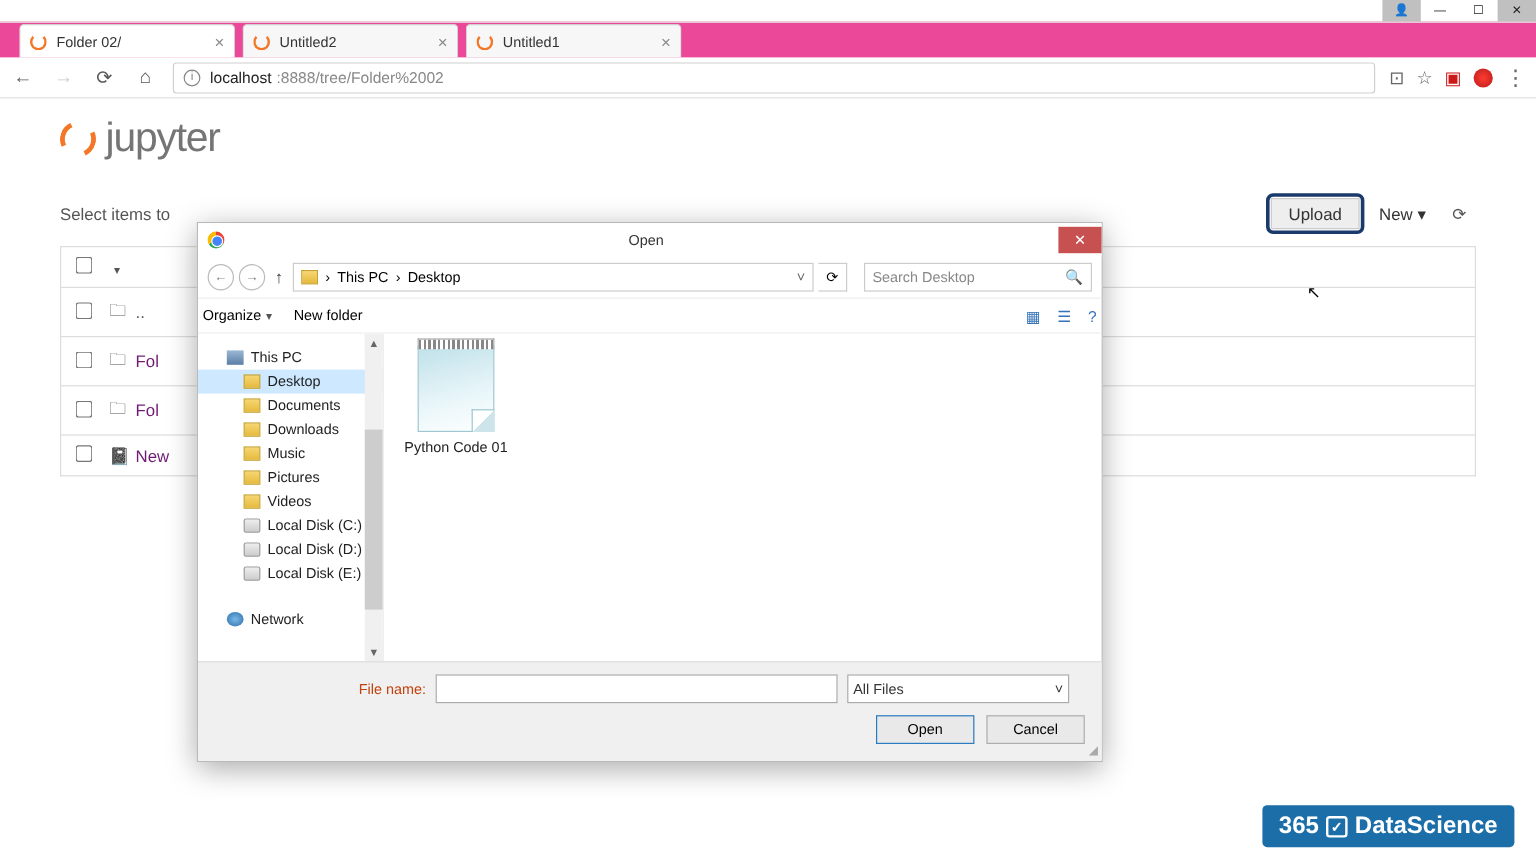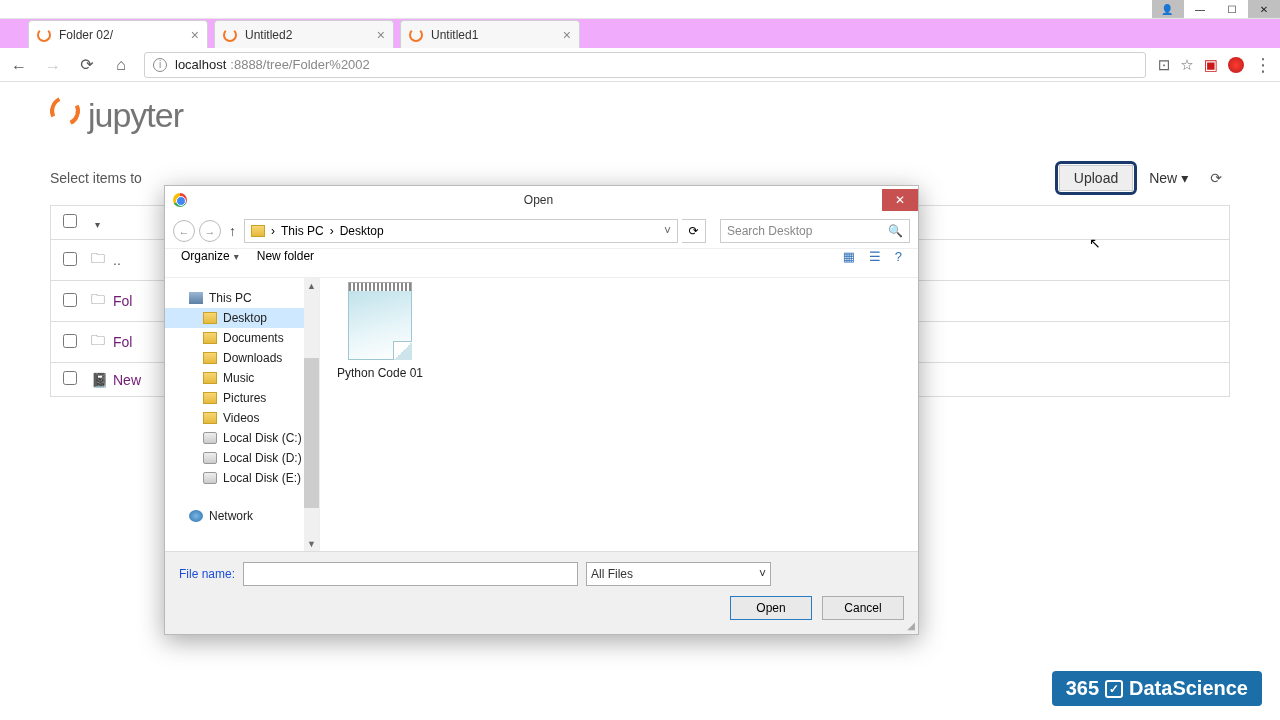--- a/index.html
+++ b/index.html
@@ -5,21 +5,21 @@
   * { box-sizing: border-box; margin: 0; padding: 0; font-family: "Segoe UI", Arial, sans-serif; }
   html, body { width: 1280px; height: 720px; overflow: hidden; background: #fff; }
 
   
   .os-titlebar { height: 18px; background: #fff; display:flex; justify-content:flex-end; align-items:stretch; }
   .os-titlebar .btn { width:32px; display:flex; align-items:center; justify-content:center; font-size:10px; color:#222; }
   .os-titlebar .user { background:#c0c0c0; color:#fff; }
   .os-titlebar .close { background:#c0c0c0; }
 
   
-  .tabstrip { height: 30px; background:#f0abfc; border-top:1px solid #e5e5e5; display:flex; align-items:flex-end; padding-left:28px; }
+  .tabstrip { height: 30px; background:#ec4899; border-top:1px solid #e5e5e5; display:flex; align-items:flex-end; padding-left:16px; }
   .btab { width:180px; height:28px; background:#fff; border:1px solid #d0d0d0; border-bottom:none; border-top-left-radius:4px; border-top-right-radius:4px; display:flex; align-items:center; padding:0 8px; margin-right:6px; position:relative; font-size:12px; color:#333; }
   .btab.inactive { background:#f7f7f7; }
   .btab .favicon { width:14px; height:14px; border:2px solid #f37726; border-radius:50%; border-top-color:transparent; margin-right:8px; flex-shrink:0; }
   .btab .bx { margin-left:auto; font-size:14px; color:#888; }
   .btab .label { white-space:nowrap; overflow:hidden; text-overflow:ellipsis; }
 
   
   .addrbar { height:34px; background:#fff; border-bottom:1px solid #e0e0e0; display:flex; align-items:center; padding:0 8px; gap:12px; }
   .addrbar .navicon { width:22px; text-align:center; font-size:16px; color:#5a5a5a; }
   .addrbar .navicon.disabled { color:#ccc; }
@@ -28,21 +28,21 @@
   .urlbox .host { color:#222; }
   .urlbox .path { color:#888; }
   .r-icons { display:flex; gap:10px; align-items:center; }
   .r-icons span { font-size:15px; color:#666; }
   .r-icons .block { color:#cc1818; }
   .r-icons .opera { width:16px; height:16px; border-radius:50%; background:radial-gradient(#ff3b30,#b71c1c); }
   .r-icons .menu { font-size:18px; }
 
   
   .page { padding: 8px 0 0 0; }
-  .jheader { display:flex; align-items:flex-start; padding: 6px 0 16px 50px; }
+  .jheader { display:flex; align-items:center; padding: 6px 0 16px 50px; }
   .jlogo-ring { width:30px; height:30px; border:4px solid #f37726; border-radius:50%; border-top-color:transparent; border-bottom-color:transparent; margin-right:8px; transform:rotate(20deg); }
   .jlogo-text { font-size:34px; color:#757575; letter-spacing:-1px; }
   .jtabs-wrap { padding:0 50px; border-bottom:1px solid #ddd; }
   .jtabs { display:flex; gap:0; }
   .jtab { padding:10px 20px 8px 20px; font-size:15px; color:#337ab7; border:1px solid transparent; border-bottom:none; position:relative; top:1px; }
   .jtab.active { color:#555; background:#fff; border-color:#ddd; border-top-left-radius:3px; border-top-right-radius:3px; }
   .jcontent { padding:0 50px; }
   .actionrow { display:flex; align-items:center; padding:14px 0; font-size:14px; color:#555; }
   .actionrow .spacer { flex:1; }
   .btn-upload { padding:4px 14px; font-size:14px; background:#eee; border:1px solid #ccc; color:#333; position:relative;margin-left:48px; }
@@ -64,21 +64,21 @@
   .dlg-title .chrome::after{ content:""; position:absolute; left:3px; top:3px; width:8px; height:8px; background:#4285f4; border:1px solid #fff; border-radius:50%; }
   .dlg-title .t { flex:1; text-align:center; font-size:12px; color:#333; }
   .dlg-title .xbtn { width:36px; height:22px; background:#c75050; color:#fff; display:flex; align-items:center; justify-content:center; font-size:12px; margin-right:0; }
   .dlg-nav { height:34px; display:flex; align-items:center; padding:0 8px; gap:4px; }
   .dlg-nav .circ { width:22px; height:22px; border:1px solid #bbb; border-radius:50%; display:flex; align-items:center; justify-content:center; font-size:11px; color:#888; }
   .dlg-nav .up { font-size:14px; color:#444; padding:0 4px; }
   .dlg-nav .path { flex:1; height:24px; border:1px solid #ccc; display:flex; align-items:center; padding:0 6px; font-size:12px; gap:6px; }
   .dlg-nav .path .pcicon { width:14px; height:12px; background:linear-gradient(#f7d774,#e6b93c); border:1px solid #c9a227; }
   .dlg-nav .refresh { width:24px; height:24px; border:1px solid #ccc; border-left:none; display:flex; align-items:center; justify-content:center; font-size:12px; }
   .dlg-nav .search { width:190px; height:24px; border:1px solid #ccc; margin-left:10px; display:flex; align-items:center; padding:0 6px; font-size:12px; color:#888; justify-content:space-between; }
-  .dlg-tool { height:30px; border-top:1px solid #eee; border-bottom:1px solid #eee; display:flex; padding:0 16px; font-size:12px; gap:18px; }
+  .dlg-tool { height:30px; border-top:1px solid #eee; border-bottom:1px solid #eee; display:flex; align-items:center; padding:0 4px; font-size:12px; gap:18px; }
   .dlg-tool .r { margin-left:auto; display:flex; gap:14px; color:#3573b8; font-size:13px; }
   .dlg-body { flex:1; display:flex; min-height:0; }
   .dlg-side { width:155px; border-right:1px solid #eee; overflow:hidden; position:relative; padding-top:10px; }
   .dlg-side .item { display:flex; align-items:center; padding:3px 8px 3px 24px; font-size:12px; color:#222; gap:6px; white-space:nowrap; }
   .dlg-side .item.sel { background:#cde8ff; }
   .dlg-side .ico { width:14px; height:12px; flex-shrink:0; }
   .ico.pc { background:linear-gradient(#9bb7d4,#5b7fa6); }
   .ico.fold { background:linear-gradient(#f7d774,#e6b93c); border:1px solid #c9a227; }
   .ico.disk { border:1px solid #999; border-radius:2px; background:linear-gradient(#eee,#ccc); }
   .ico.net { background:radial-gradient(#7bb7e5,#2a6fab); border-radius:50%; }
@@ -86,21 +86,21 @@
   .dlg-side .thumb { position:absolute; right:0; top:80px; width:15px; height:150px; background:#cdcdcd; }
   .dlg-side .arr { position:absolute; right:0; width:15px; height:15px; background:#f0f0f0; color:#666; font-size:9px; display:flex; align-items:center; justify-content:center; }
   .dlg-side .arr.up { top:0; } .dlg-side .arr.dn { bottom:0; }
   .dlg-main { flex:1; padding:10px; }
   .fileitem { width:100px; text-align:center; font-size:12px; color:#222; }
   .notepad { width:64px; height:72px; margin:0 auto 6px auto; background:linear-gradient(165deg,#bfe1ea 0%, #e9f6f9 60%, #fff 100%); border:1px solid #9ec7d1; position:relative; }
   .notepad::before { content:""; position:absolute; left:-1px; top:-7px; right:-1px; height:8px; background:repeating-linear-gradient(90deg,#888 0 2px,#fff 2px 4px); border:1px solid #aaa; border-bottom:none; }
   .notepad::after { content:""; position:absolute; right:-1px; bottom:-1px; width:18px; height:18px; background:linear-gradient(135deg,#fff 0 50%, #cce4ea 50% 100%); border-left:1px solid #9ec7d1; border-top:1px solid #9ec7d1; }
   .dlg-foot { padding:10px 14px 14px 14px; background:#f0f0f0; border-top:1px solid #ddd; position:relative; }
   .dlg-foot .row { display:flex; align-items:center; gap:8px; margin-bottom:10px; }
-  .dlg-foot label { font-size:12px; color:#1d4ed8; }
+  .dlg-foot label { font-size:12px; color:#c2410c; margin-left:120px; }
   .dlg-foot select, .dlg-foot .combo { height:24px; border:1px solid #aaa; font-size:12px; background:#fff; }
   .dlg-foot .fname { width:335px; }
   .dlg-foot .ftype { width:185px; color:#333; padding:0 4px; display:flex; align-items:center; justify-content:space-between; }
   .dlg-foot .btns { display:flex; justify-content:flex-end; gap:10px; }
   .dlg-foot button { width:82px; height:24px; font-size:12px; background:#e9e9e9; border:1px solid #adadad; }
   .dlg-foot button.primary { border:1px solid #2a7abf; }
   .grip { position:absolute; right:3px; bottom:3px; font-size:10px; color:#aaa; }
 
   
   .watermark { position:absolute; right:18px; bottom:14px; background:#1b6ea8; color:#fff; font-size:20px; font-weight:600; padding:6px 14px; border-radius:4px; display:flex; align-items:center; gap:6px; }

